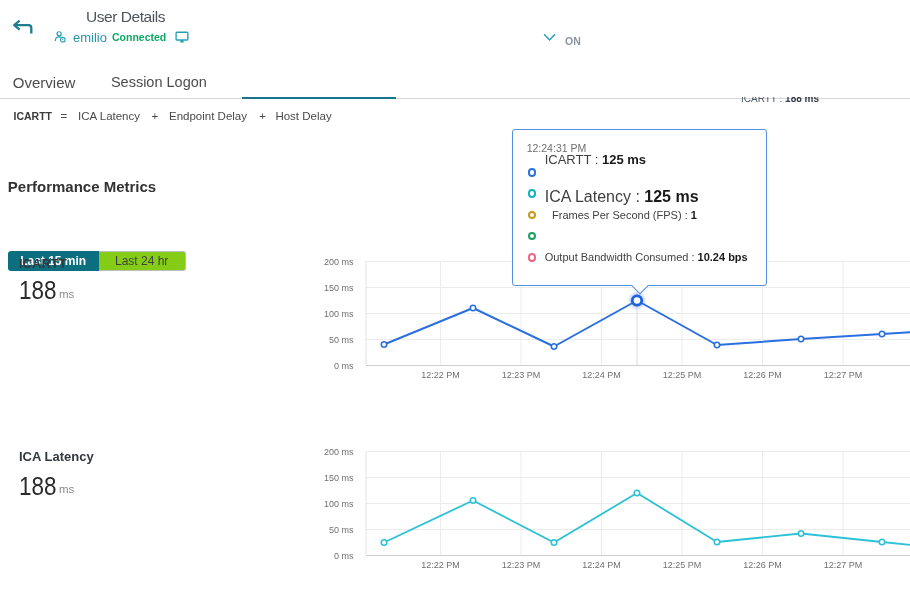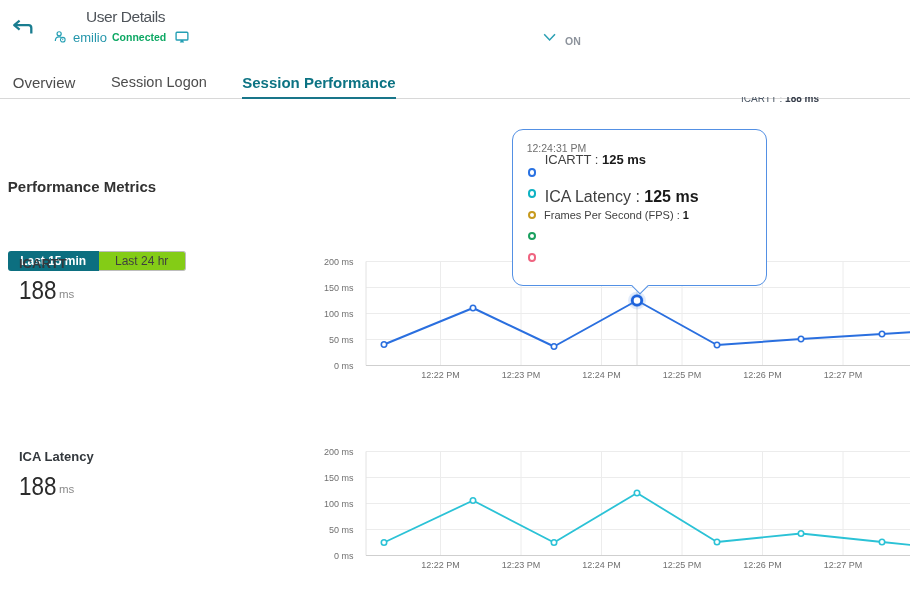--- a/index.html
+++ b/index.html
@@ -31,28 +31,30 @@
     <rect x="1.2" y="1.2" width="13" height="8.6" rx="1" fill="none" stroke="#249fb4" stroke-width="1.5"></rect>
     <path d="M5.2 12.6 C6 11.6 6.4 10.5 6.4 9.8 L9 9.8 C9 10.5 9.4 11.6 10.2 12.6 Z" fill="#249fb4"></path>
   </svg>
   <svg class="abs" style="left:542.5px;top:32.5px;" width="14" height="10" viewBox="0 0 14 10">
     <path d="M1.2 1.2 L6.6 6.9 L12 1.2" fill="none" stroke="#2a9fb3" stroke-width="1.5"></path>
   </svg>
   <div class="abs" style="left:565px;top:35.7px;font-size:10.5px;font-weight:bold;color:#8d939c;">ON</div>
 
   <div class="abs" style="left:12.8px;top:74.9px;font-size:15px;color:#4c4c4c;">Overview</div>
   <div class="abs" style="left:110.9px;top:75.4px;font-size:14.5px;color:#4c4c4c;">Session Logon</div>
-  <div class="abs" style="left:242.2px;top:74.9px;font-size:15px;color:#0c7383;font-weight:bold;">Session Performance</div>
   <div class="abs" style="left:0;top:97.5px;width:910px;height:1px;background:#d8d8d8;"></div>
   <div class="abs" style="left:242px;top:96.5px;width:154px;height:2.5px;background:#19768a;"></div>
 
   <div class="abs" style="left:741px;top:97px;width:110px;height:7px;overflow:hidden;">
     <div style="margin-top:-3.5px;font-size:10px;line-height:1;color:#4d5866;white-space:nowrap;">ICARTT : <b style="color:#39404d;">188 ms</b></div>
   </div>
 
+  <div class="abs" style="left:13.5px;top:110.9px;font-size:11.5px;color:#4a4a4a;white-space:nowrap;">
+    <b style="font-size:10.5px;color:#3a3a3a;">ICARTT</b><span style="margin-left:8.6px;">=</span><span style="margin-left:10.7px;">ICA Latency</span><span style="margin-left:11.6px;">+</span><span style="margin-left:10.7px;">Endpoint Delay</span><span style="margin-left:12.2px;">+</span><span style="margin-left:9.5px;">Host Delay</span>
+  </div>
 
   <div class="abs" style="left:7.8px;top:178.5px;font-size:15px;font-weight:bold;color:#323232;">Performance Metrics</div>
   <div class="abs" style="left:7.7px;top:207px;height:24px;display:flex;margin-top:44px;">
     <div style="width:91px;height:20px;background:#0c6f80;border-radius:3px 0 0 3px;color:#fff;font-weight:bold;font-size:12px;text-align:center;line-height:20px;">Last 15 min</div>
     <div style="width:87px;height:20px;background:#84cc16;border:1px solid #bdbdbd;border-left:none;border-radius:0 3px 3px 0;color:#3f3f3f;font-size:12px;text-align:center;line-height:18px;">Last 24 hr</div>
   </div>
 
   <div class="abs" style="left:19px;top:256.9px;font-size:13px;font-weight:bold;color:#33383d;">ICARTT</div>
   <div class="abs" style="left:19px;top:278.2px;font-size:25.5px;color:#2b2b2b;"><span style="display:inline-block;transform:scaleX(0.88);transform-origin:left bottom;">188</span></div>
   <div class="abs" style="left:59px;top:288.9px;font-size:11.5px;color:#8a8a8a;">ms</div>
@@ -144,25 +146,26 @@
       <circle cx="473" cy="500.5" r="2.7"></circle>
       <circle cx="554" cy="542.5" r="2.7"></circle>
       <circle cx="637" cy="493" r="2.7"></circle>
       <circle cx="717" cy="542" r="2.7"></circle>
       <circle cx="801" cy="533.5" r="2.7"></circle>
       <circle cx="882" cy="542" r="2.7"></circle>
     </g>
   </svg>
 
   <div class="abs" style="left:634px;top:280px;width:12px;height:12px;background:#fff;border-right:1.75px solid #5390e4;border-bottom:1.75px solid #5390e4;transform:rotate(45deg);z-index:11;"></div>
-  <div class="abs" style="left:512px;top:129px;width:255px;height:157px;background:#fff;border:1.75px solid #5390e4;border-radius:11px;z-index:10;">
+  <div class="abs" style="left:512px;top:129px;width:255px;height:157px;background:#fff;border:1.75px solid #5390e4;border-radius:3px;z-index:10;">
     <div class="abs" style="left:13.7px;top:12.8px;font-size:10.5px;color:#6f6f6f;">12:24:31 PM</div>
     <div class="abs" style="left:14.6px;top:38.2px;width:8.6px;height:8.6px;border:2px solid #2a72e2;border-radius:50%;"></div>
     <div class="abs" style="left:31.7px;top:23px;font-size:13px;color:#3f3f3f;">ICARTT : <b style="color:#1a1a1a;">125 ms</b></div>
     <div class="abs" style="left:14.6px;top:59.4px;width:8.6px;height:8.6px;border:2px solid #0fb2c3;border-radius:50%;"></div>
     <div class="abs" style="left:31.7px;top:58.6px;font-size:16px;color:#3f3f3f;">ICA Latency : <b style="color:#1a1a1a;">125 ms</b></div>
     <div class="abs" style="left:14.6px;top:80.6px;width:8.6px;height:8.6px;border:2px solid #c79a1e;border-radius:50%;"></div>
-    <div class="abs" style="left:31px;top:79.8px;font-size:11px;color:#3f3f3f;">Frames Per Second (FPS) : <b style="color:#1a1a1a;">1</b></div>
+    <div class="abs" style="left:39px;top:79.8px;font-size:11px;color:#3f3f3f;">Frames Per Second (FPS) : <b style="color:#1a1a1a;">1</b></div>
     <div class="abs" style="left:14.6px;top:101.8px;width:8.6px;height:8.6px;border:2px solid #1ba05f;border-radius:50%;"></div>
     <div class="abs" style="left:14.6px;top:123px;width:8.6px;height:8.6px;border:2px solid #ef6480;border-radius:50%;"></div>
+    <div class="abs" style="left:31.7px;top:122.2px;font-size:11px;color:#3f3f3f;">Output Bandwidth Consumed : <b style="color:#1a1a1a;">10.24 bps</b></div>
   </div>
 
 </div>
 
 </body></html>

